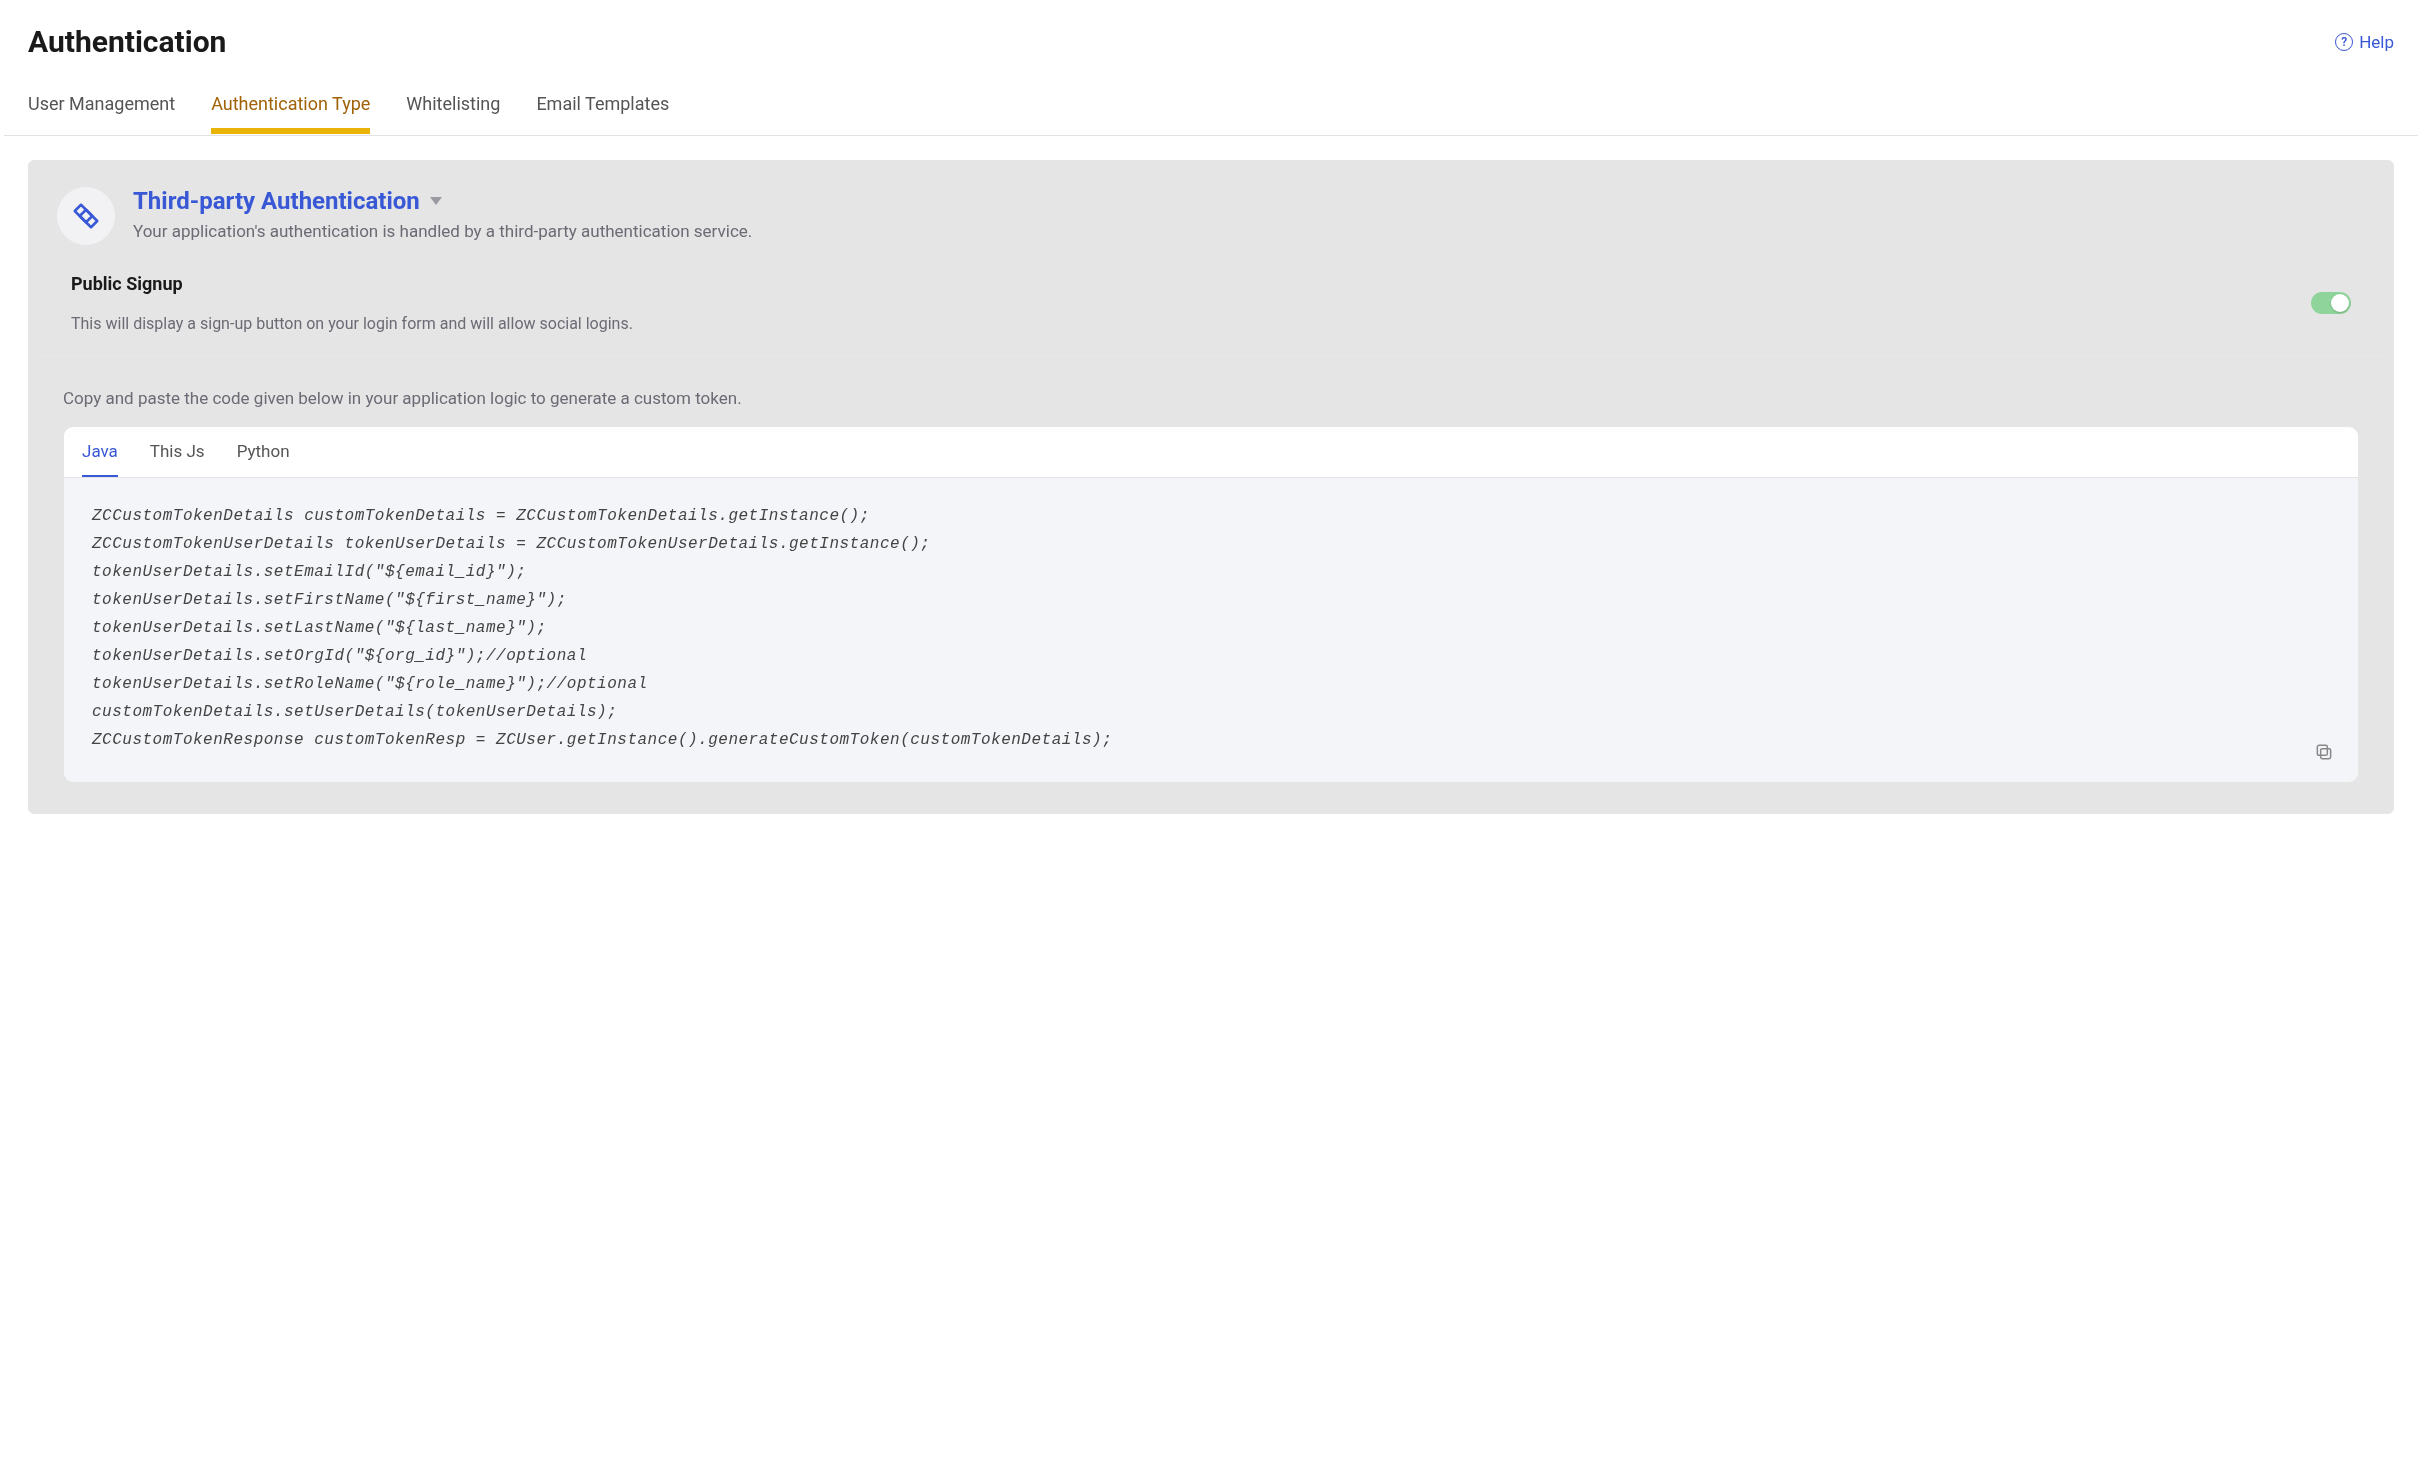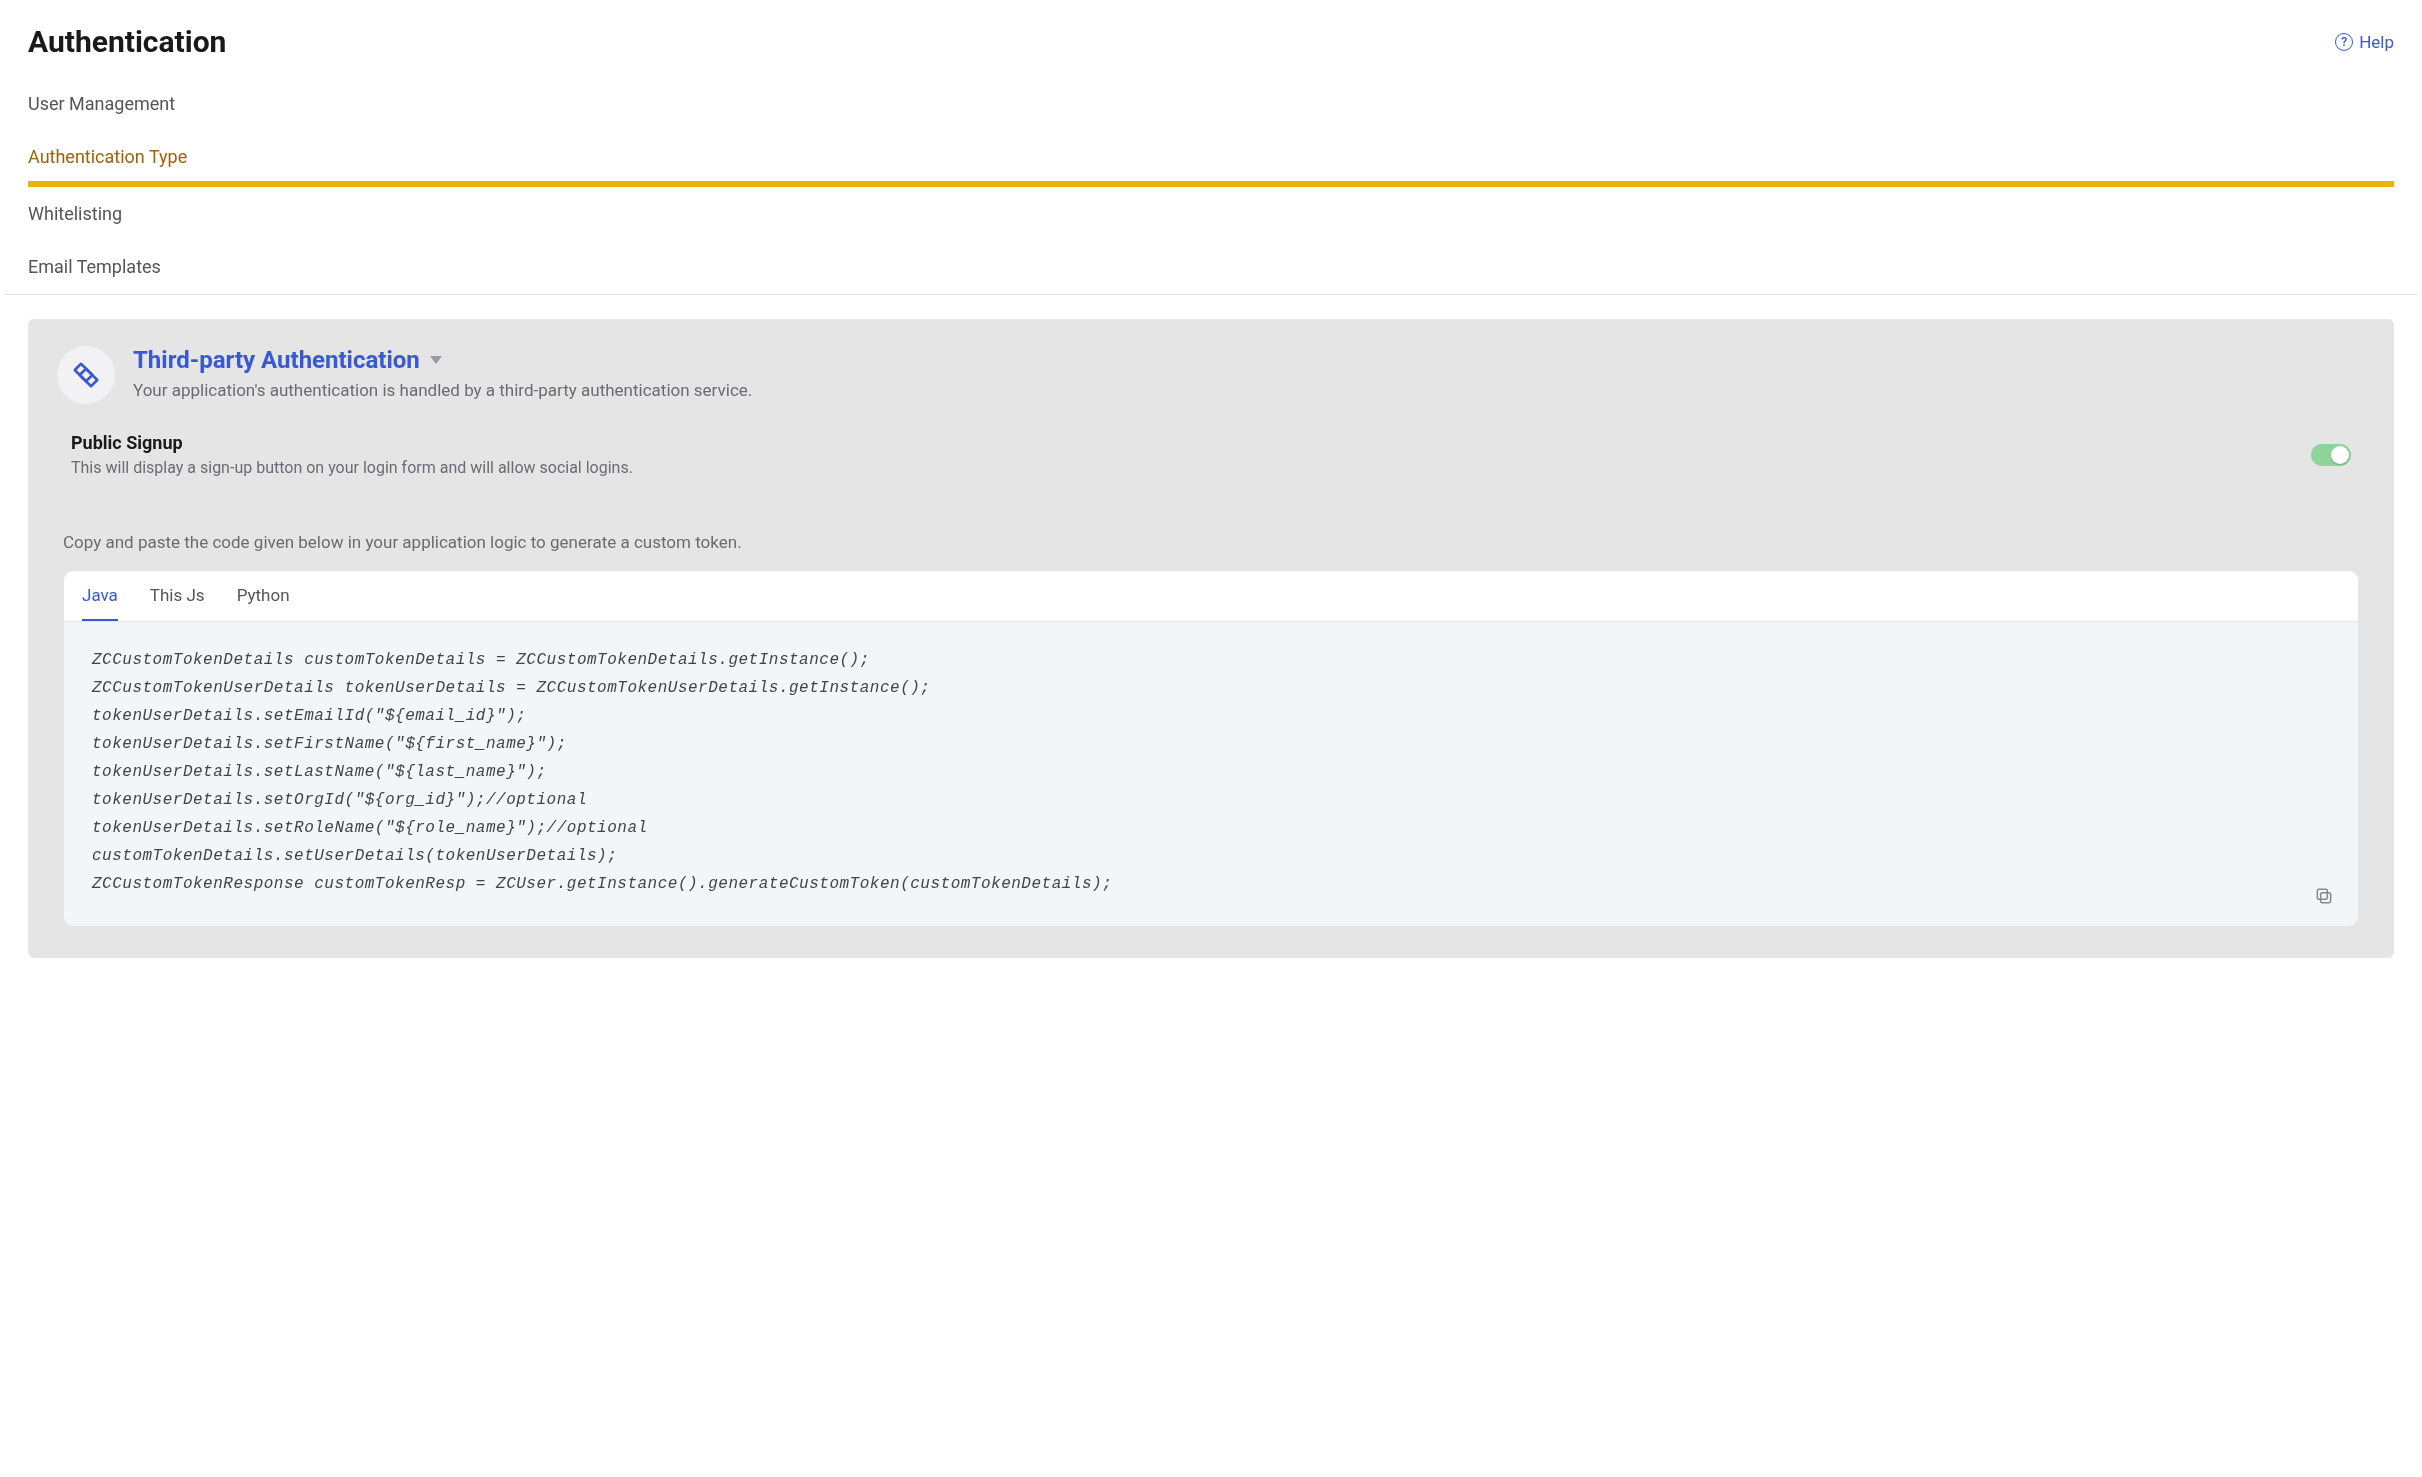--- a/index.html
+++ b/index.html
@@ -38,24 +38,23 @@
     border: 1.5px solid #3858d6;
     border-radius: 50%;
     display: inline-flex;
     align-items: center;
     justify-content: center;
     font-size: 12px;
     font-weight: 600;
   }
   .tabs {
     display: flex;
-    gap: 16px;
+    gap: 36px;
     border-bottom: 1px solid transparent;
     margin-top: 22px;
-    flex-direction: column;
   }
   .tab {
     padding-bottom: 14px;
     font-size: 18px;
     color: #555;
     cursor: pointer;
     border-bottom: 2px solid transparent;
   }
   .tab.active {
     color: #a16207;
@@ -130,21 +129,21 @@
     margin: 0 8px;
   }
   .public-signup-title {
     font-size: 18px;
     font-weight: 700;
     color: #1a1a1a;
   }
   .public-signup-desc {
     font-size: 16px;
     color: #6b6b75;
-    margin-top: 5px;
+    margin-top: 20px;
   }
   .toggle {
     position: relative;
     width: 40px;
     height: 22px;
     background: #8fd49a;
     border-radius: 11px;
     cursor: pointer;
     flex-shrink: 0;
   }

